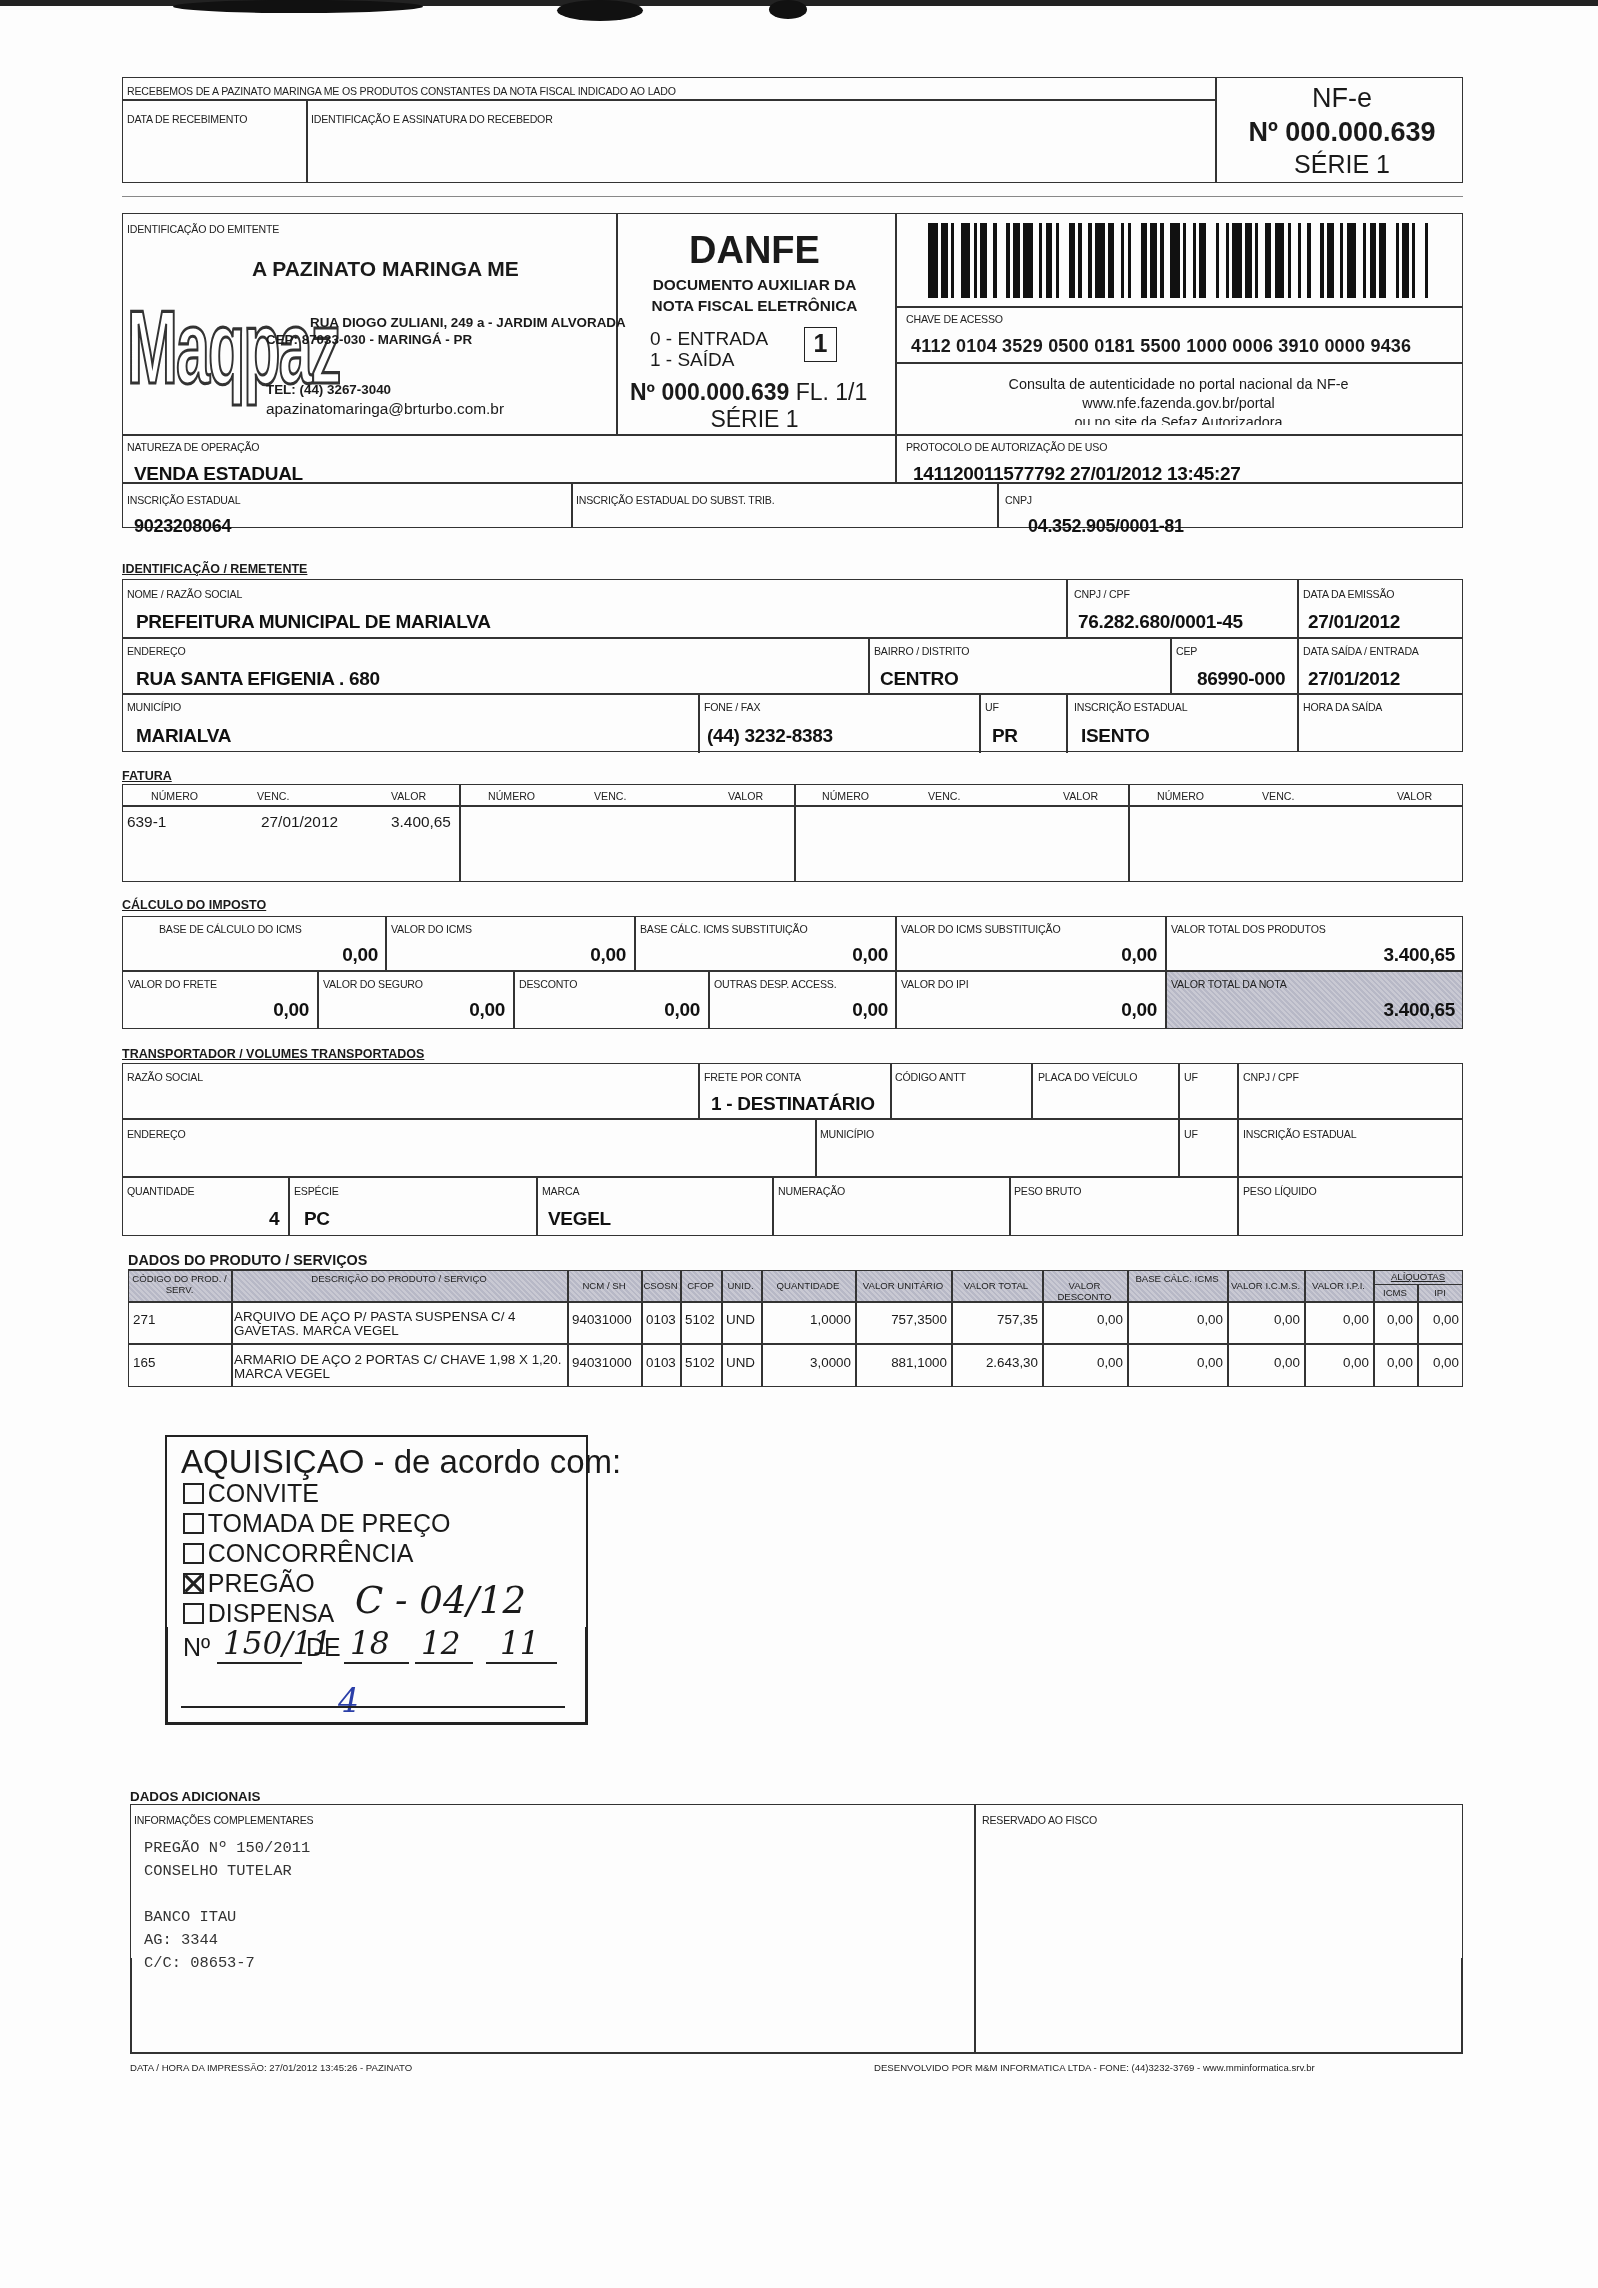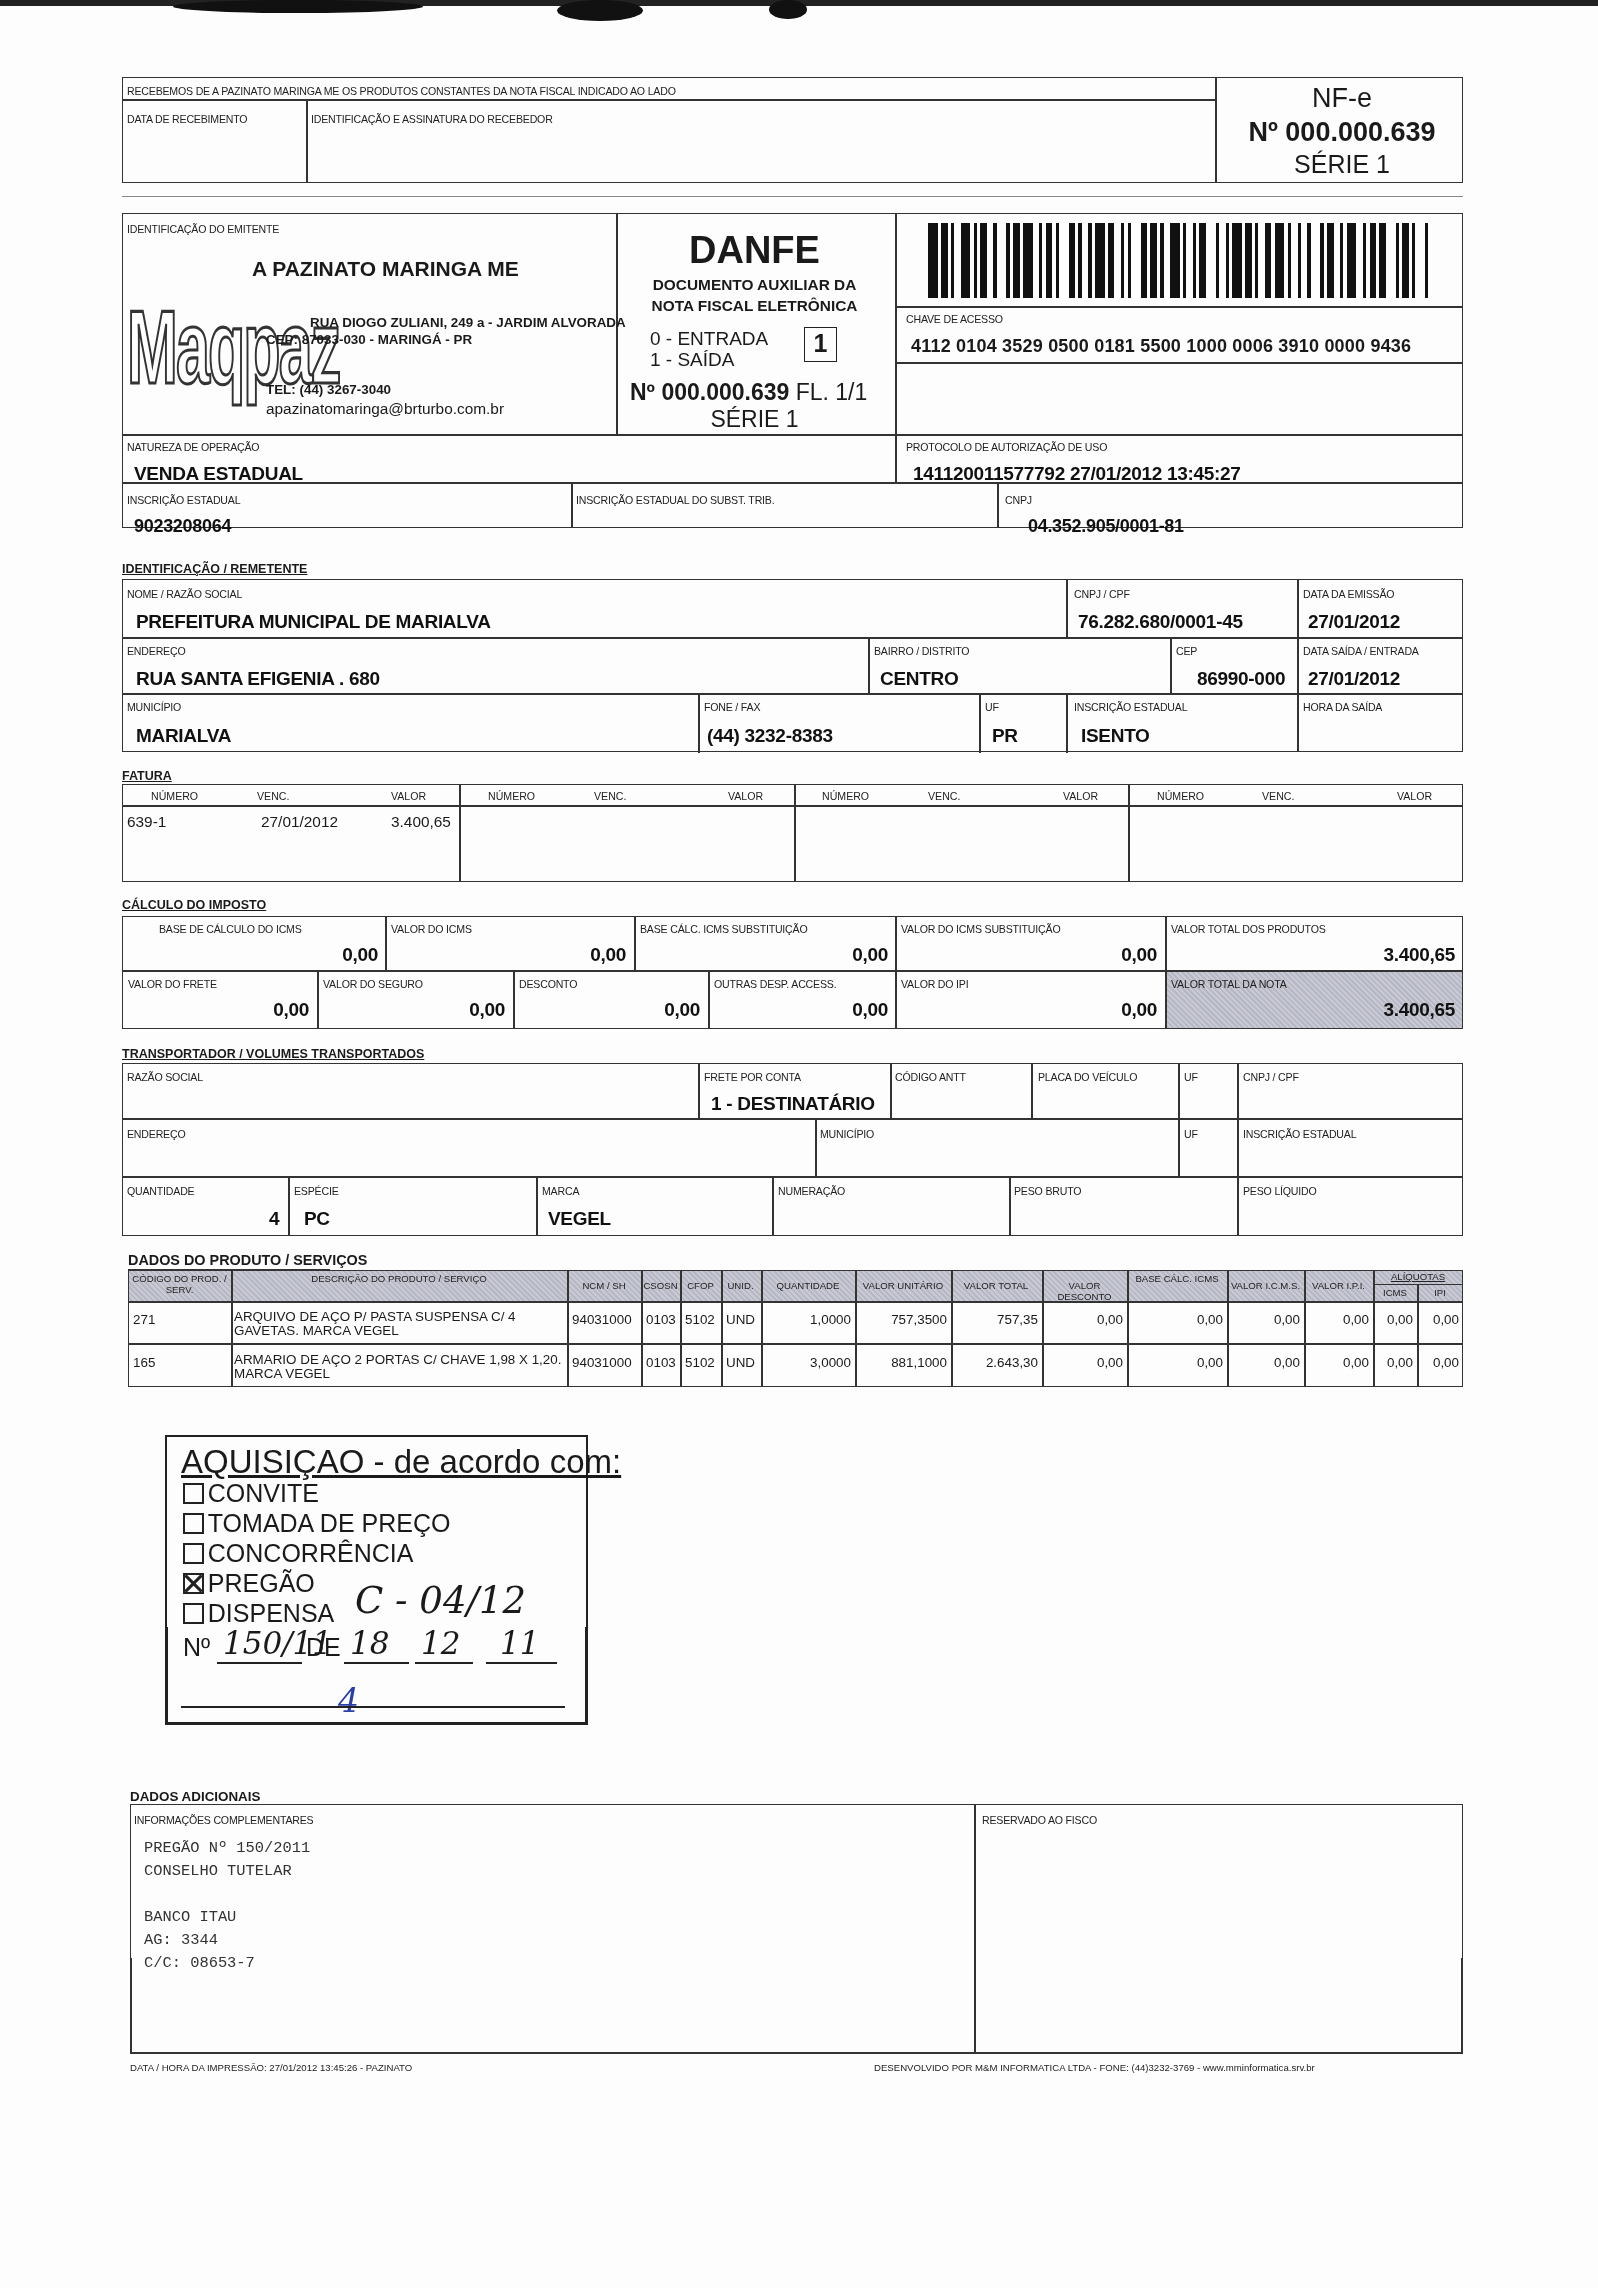--- a/index.html
+++ b/index.html
@@ -205,20 +205,25 @@
       <span style="width: 3.3px; background: transparent;"></span>
       <span style="width: 6.5px; background: rgb(17, 17, 17);"></span>
       <span style="width: 3.3px; background: transparent;"></span>
       <span style="width: 3.3px; background: rgb(17, 17, 17);"></span>
       <span style="width: 9.8px; background: transparent;"></span>
       <span style="width: 3.3px; background: rgb(17, 17, 17);"></span>
       <span style="width: 6.5px; background: transparent;"></span>
     </div>
   <div class="lbl" style="left:906px;top:313px;">CHAVE DE ACESSO</div>
   <div class="chave" style="left:911px;top:336px;">4112 0104 3529 0500 0181 5500 1000 0006 3910 0000 9436</div>
+  <div class="consulta" style="left:900px;top:375px;">
+    <div>Consulta de autenticidade no portal nacional da NF-e</div>
+    <div>www.nfe.fazenda.gov.br/portal</div>
+    <div>ou no site da Sefaz Autorizadora</div>
+  </div>
 
   <div class="lbl" style="left:127px;top:441px;">NATUREZA DE OPERAÇÃO</div>
   <div class="val" style="left:134px;top:463px;">VENDA ESTADUAL</div>
   <div class="lbl" style="left:906px;top:441px;">PROTOCOLO DE AUTORIZAÇÃO DE USO</div>
   <div class="val" style="left:913px;top:463px;">141120011577792 27/01/2012 13:45:27</div>
   <div class="lbl" style="left:127px;top:494px;">INSCRIÇÃO ESTADUAL</div>
   <div class="val" style="left:134px;top:516px;font-size:18px;">9023208064</div>
   <div class="lbl" style="left:576px;top:494px;">INSCRIÇÃO ESTADUAL DO SUBST. TRIB.</div>
   <div class="lbl" style="left:1005px;top:494px;">CNPJ</div>
   <div class="val" style="left:1028px;top:516px;font-size:18px;">04.352.905/0001-81</div>
@@ -423,21 +428,21 @@
       <div class="prod-cell" style="left:951px;width:87px;text-align:right;top:1355px;">2.643,30</div>
       <div class="prod-cell" style="left:1042px;width:81px;text-align:right;top:1355px;">0,00</div>
       <div class="prod-cell" style="left:1127px;width:96px;text-align:right;top:1355px;">0,00</div>
       <div class="prod-cell" style="left:1227px;width:73px;text-align:right;top:1355px;">0,00</div>
       <div class="prod-cell" style="left:1304px;width:65px;text-align:right;top:1355px;">0,00</div>
       <div class="prod-cell" style="left:1373px;width:40px;text-align:right;top:1355px;">0,00</div>
       <div class="prod-cell" style="left:1417px;width:42px;text-align:right;top:1355px;">0,00</div>
     </div>
 
   <div class="stamp" style="left:165px;top:1435px;width:423px;height:192px;border-bottom:none;"></div>
-  <div class="stamp-title" style="left:181px;top:1443px;text-decoration:underline;">AQUISIÇAO - de acordo com:</div>
+  <div class="stamp-title" style="left:181px;top:1443px;">AQUISIÇAO - de acordo com:</div>
   <div id="stamp-options">
       <div class="stamp-opt" style="left:183px;top:1479px;">
         <span class="cbox"></span>
         <span>CONVITE</span>
       </div>
       <div class="stamp-opt" style="left:183px;top:1509px;">
         <span class="cbox"></span>
         <span>TOMADA DE PREÇO</span>
       </div>
       <div class="stamp-opt" style="left:183px;top:1539px;">

